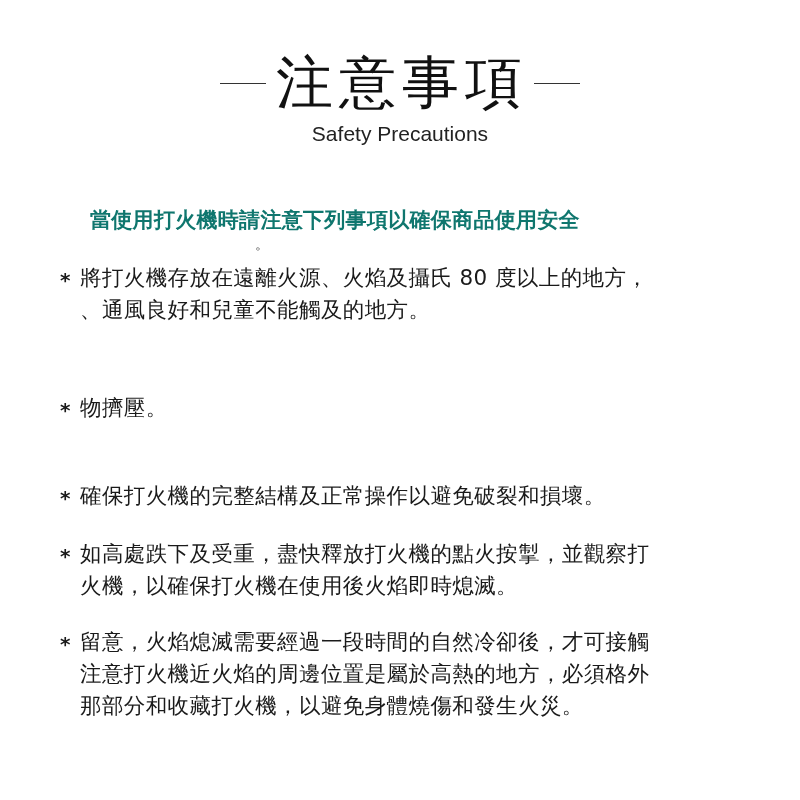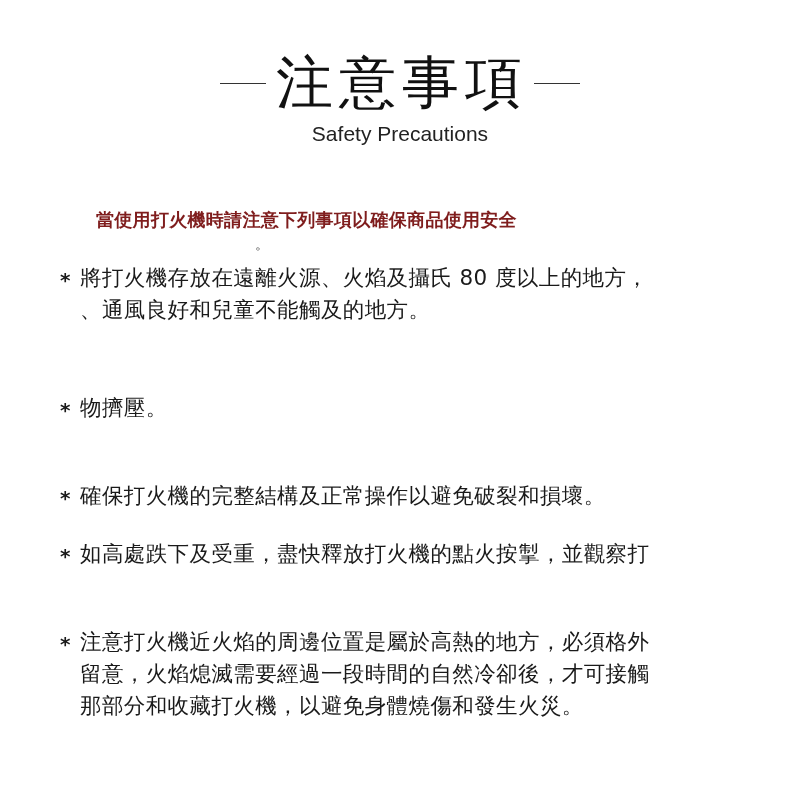--- a/index.html
+++ b/index.html
@@ -46,24 +46,24 @@
       width: 800px;
       text-align: center;
       font-family: "Liberation Sans", sans-serif;
       font-size: 21px;
       color: #222222;
       line-height: 28px;
     }
     .intro {
       position: absolute;
       top: 204px;
-      left: 96px;
-      font-size: 18px;
+      left: 90px;
+      font-size: 21px;
       font-weight: bold;
-      color: #7f1d1d;
+      color: #0f766e;
       line-height: 32px;
       letter-spacing: 0.3px;
     }
     .intro-period {
       position: absolute;
       top: 234px;
       left: 255px;
       font-size: 14px;
       color: #333333;
       line-height: 20px;
@@ -127,20 +127,21 @@
     <span class="bullet">*</span>
     <span class="line">物擠壓。</span>
   </li>
   <li class="item item-2">
     <span class="bullet">*</span>
     <span class="line">確保打火機的完整結構及正常操作以避免破裂和損壞。</span>
   </li>
   <li class="item item-3">
     <span class="bullet">*</span>
     <span class="line">如高處跌下及受重，盡快釋放打火機的點火按掣，並觀察打</span>
+    <span class="line">火機，以確保打火機在使用後火焰即時熄滅。</span>
   </li>
   <li class="item item-4">
     <span class="bullet">*</span>
+    <span class="line">留意，火焰熄滅需要經過一段時間的自然冷卻後，才可接觸</span>
     <span class="line">注意打火機近火焰的周邊位置是屬於高熱的地方，必須格外</span>
-    <span class="line">留意，火焰熄滅需要經過一段時間的自然冷卻後，才可接觸</span>
     <span class="line">那部分和收藏打火機，以避免身體燒傷和發生火災。</span>
   </li>
 </ul>
 
 </body></html>

